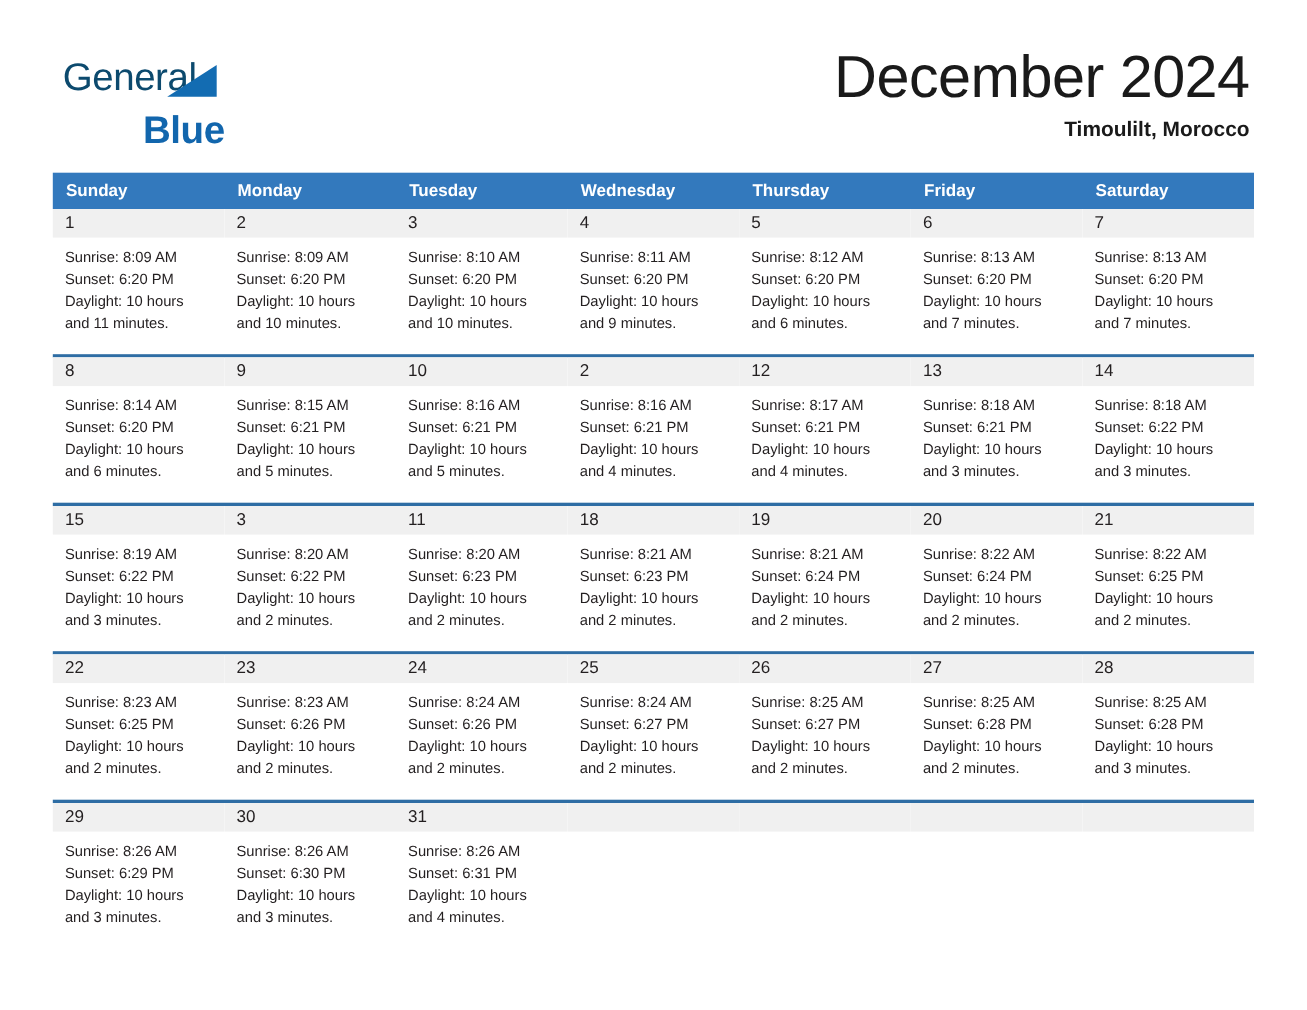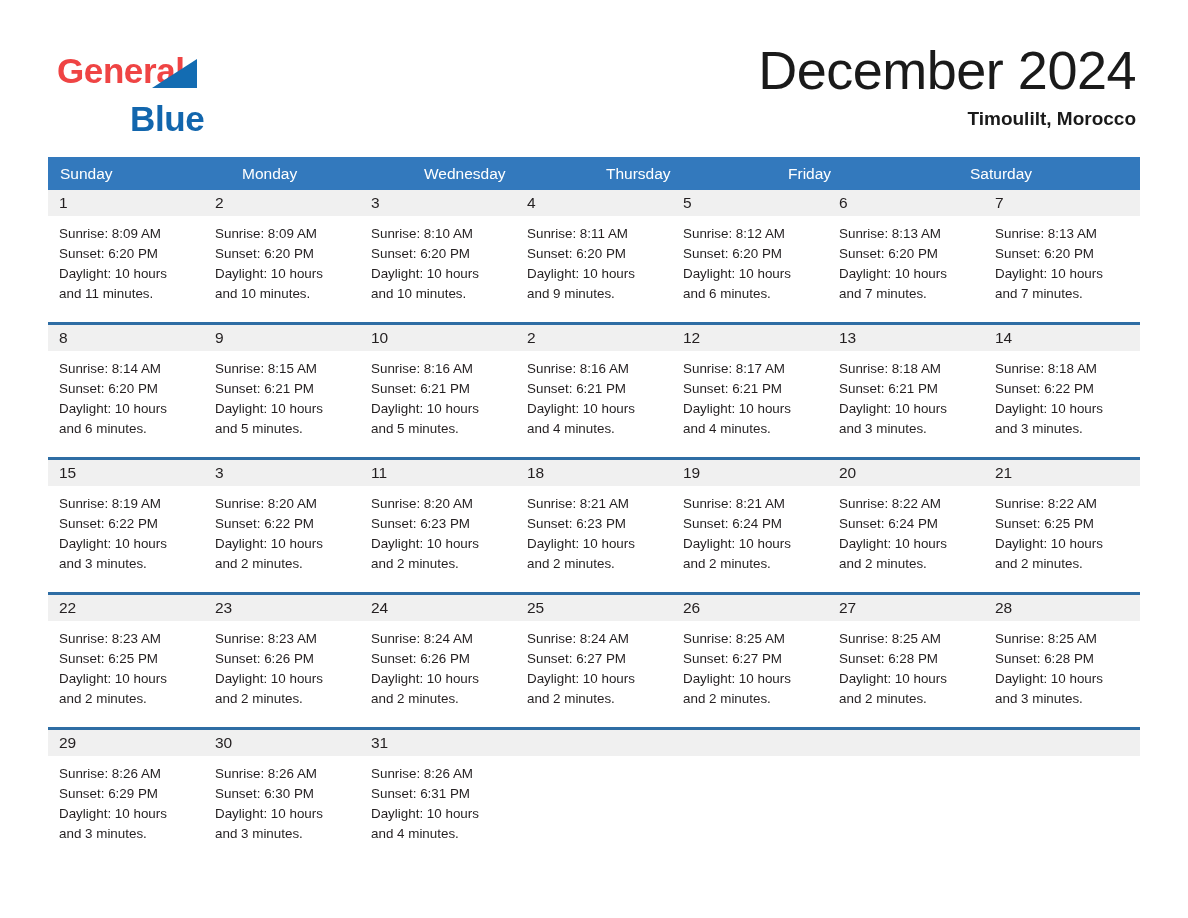--- a/index.html
+++ b/index.html
@@ -37,22 +37,22 @@
     width: 230px;
     height: 72px;
   }
   .brand-general {
     position: absolute;
     left: 0;
     top: 0;
     font-size: 35px;
     line-height: 38px;
     letter-spacing: -0.4px;
-    color: #ef4444;
-    font-weight: 700;
+    color: #0c4a6e;
+    font-weight: 400;
   }
   .brand-tri {
     position: absolute;
     left: 95px;
     top: 7px;
     width: 0;
     height: 0;
     border-left: 45px solid transparent;
     border-bottom: 29px solid #136cb2;
   }
@@ -103,21 +103,21 @@
     height: 33px;
   }
   .week-head .dow {
     flex: 1 1 0;
     min-width: 0;
     color: #ffffff;
     font-size: 15.5px;
     line-height: 33px;
     padding-left: 12px;
     box-sizing: border-box;
-    font-weight: 400;
+    font-weight: 700;
     white-space: nowrap;
   }
   .week {
     display: flex;
     width: 100%;
     border-top: 3px solid #2e6da4;
     margin-top: 10px;
   }
   .week.first {
     margin-top: 0;
@@ -173,20 +173,21 @@
       <div class="cal-subtitle">Timoulilt, Morocco</div>
     </div>
 
   </div>
 
   <div class="calendar">
 
     <div class="week-head">
       <div class="dow">Sunday</div>
       <div class="dow">Monday</div>
+      <div class="dow">Tuesday</div>
       <div class="dow">Wednesday</div>
       <div class="dow">Thursday</div>
       <div class="dow">Friday</div>
       <div class="dow">Saturday</div>
     </div>
 
     <div id="weeks-container">
         <div class="week first">
           <div class="cell">
             <div class="daynum-band"><span class="daynum">1</span></div>

